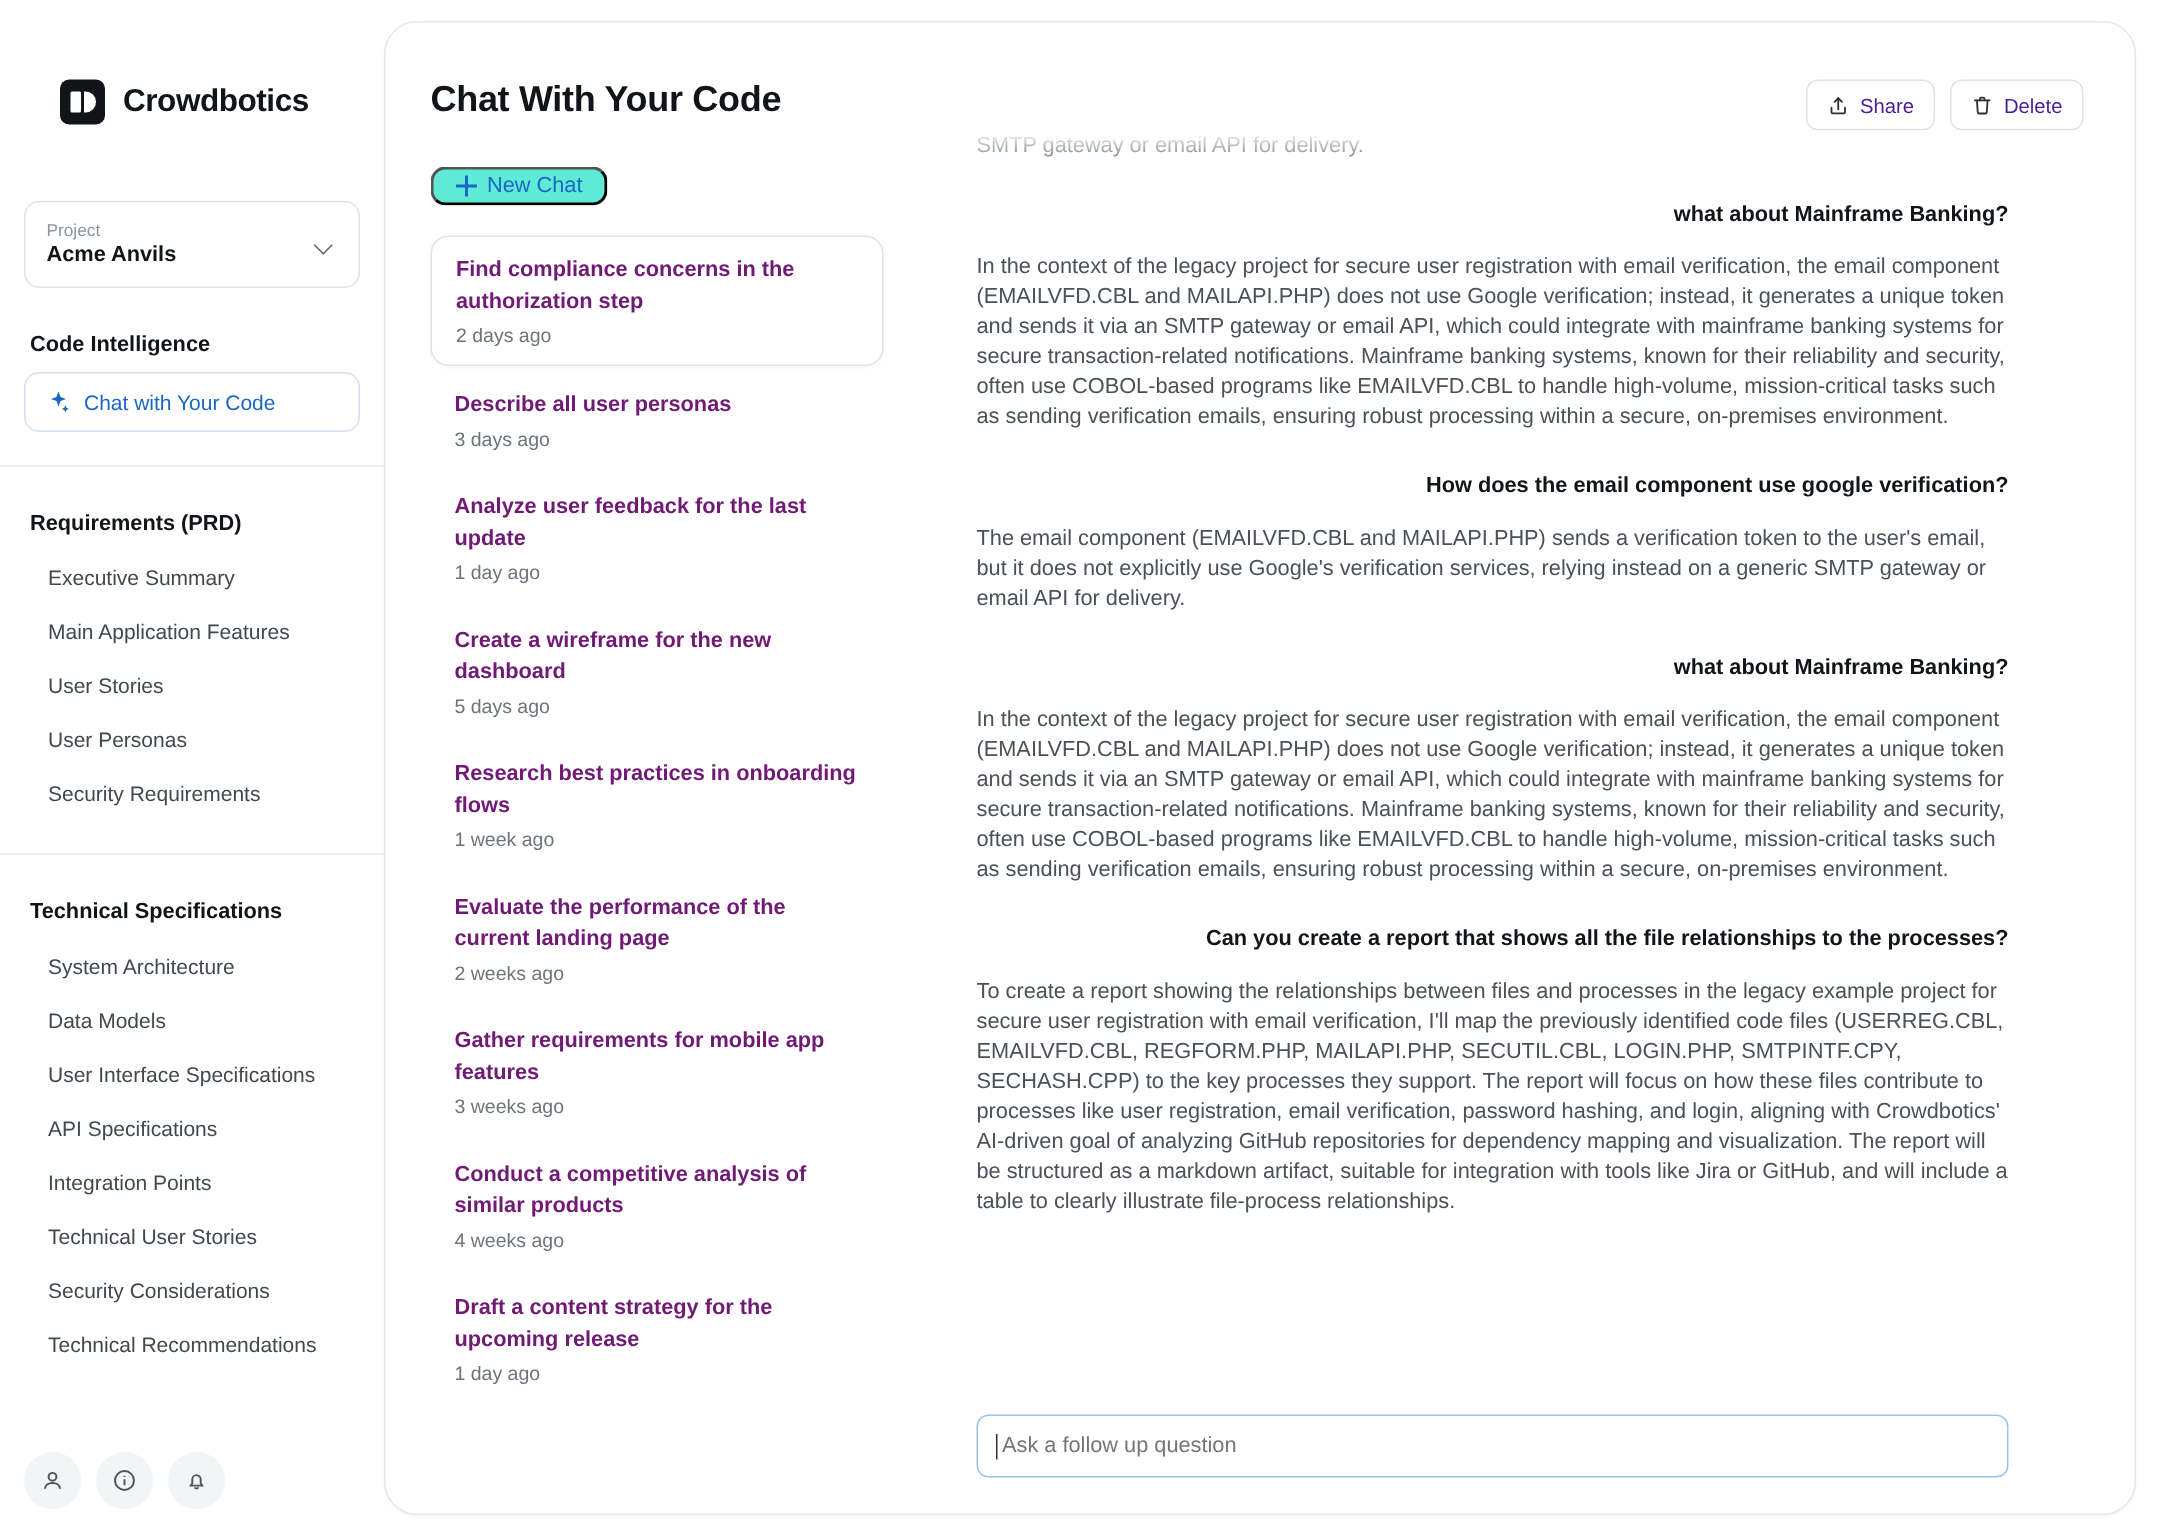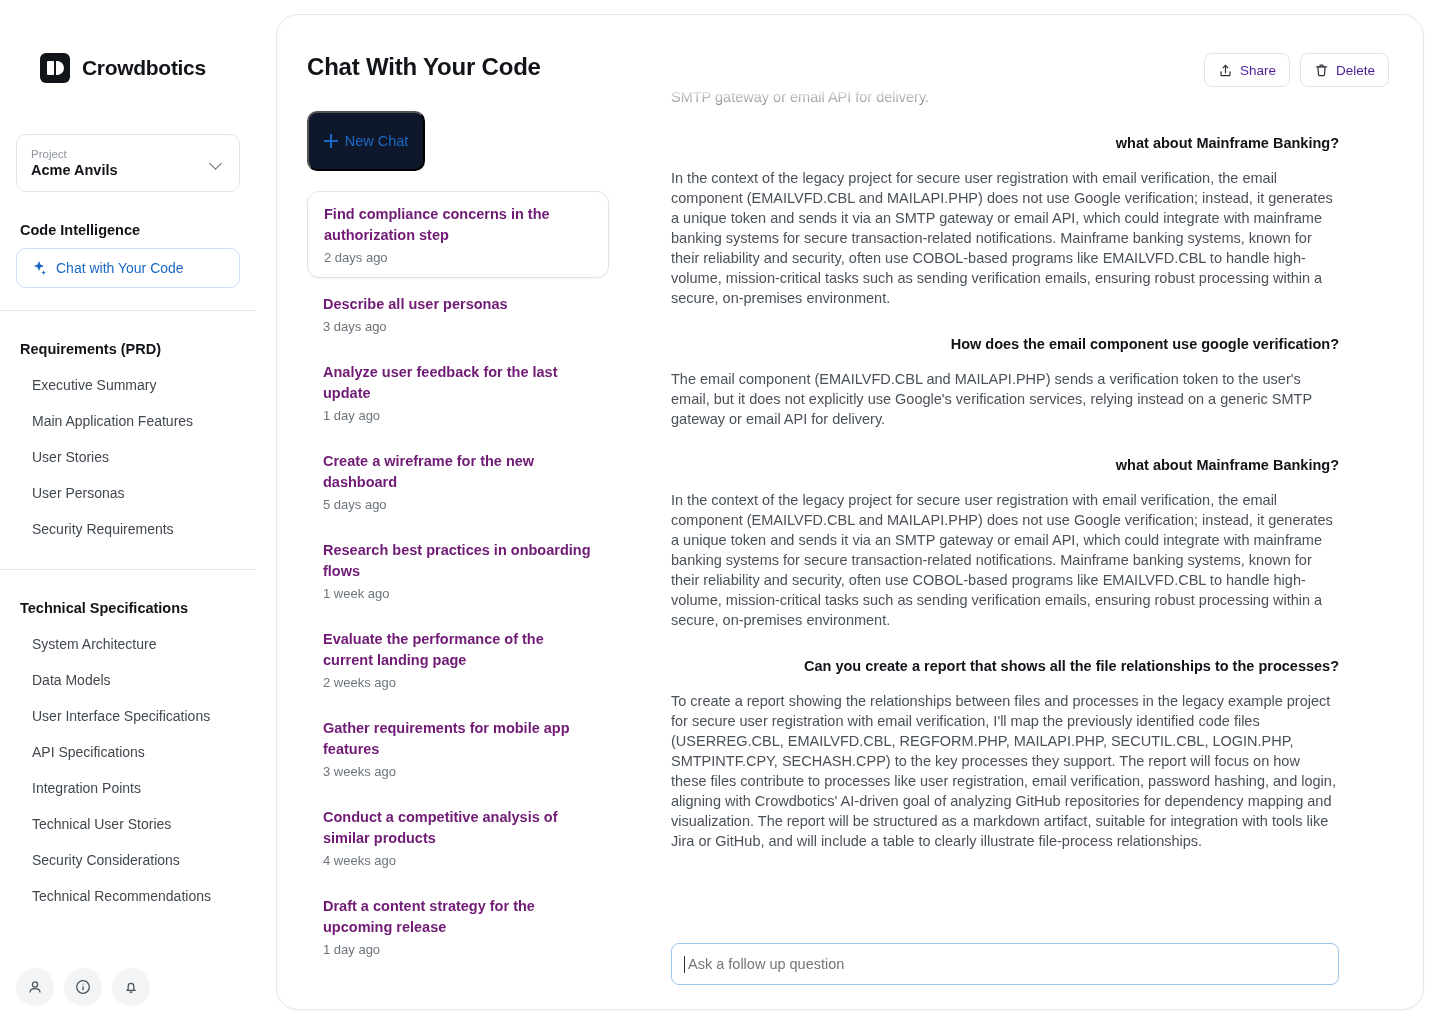--- a/index.html
+++ b/index.html
@@ -8,21 +8,20 @@
     width: 1440px; height: 1024px;
     font-family: "Liberation Sans", sans-serif;
     background: #ffffff;
     overflow: hidden;
   }
   .app {
     position: relative;
     width: 1440px; height: 1024px;
     background: #ffffff;
     display: flex;
-    gap: 20px;
   }
 
   
   .sidebar {
     width: 256px;
     height: 1024px;
     background: #ffffff;
     flex: 0 0 256px;
     position: relative;
     display: flex;
@@ -205,22 +204,22 @@
 
   
   .chatlist {
     width: 382px;
     flex: 0 0 382px;
     padding: 24px 0 0 30px;
     overflow: hidden;
   }
   .new-chat {
     width: 118px;
-    height: 60px;
-    background: #0f172a;
+    height: 26px;
+    background: #5eead4;
     border-radius: 10px;
     display: flex;
     align-items: center;
     justify-content: center;
     gap: 7px;
     color: #1b68c4;
     font-size: 14.5px;
     font-weight: 500;
     margin-bottom: 20px;
     text-align: right;

